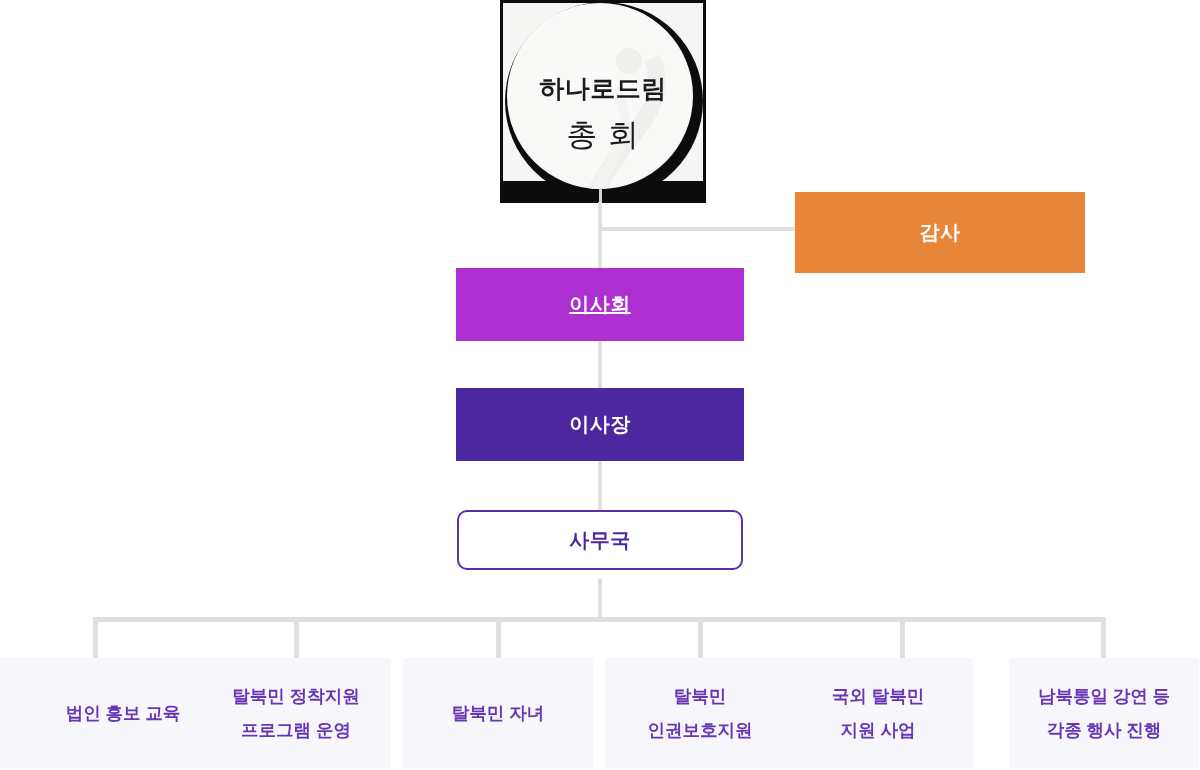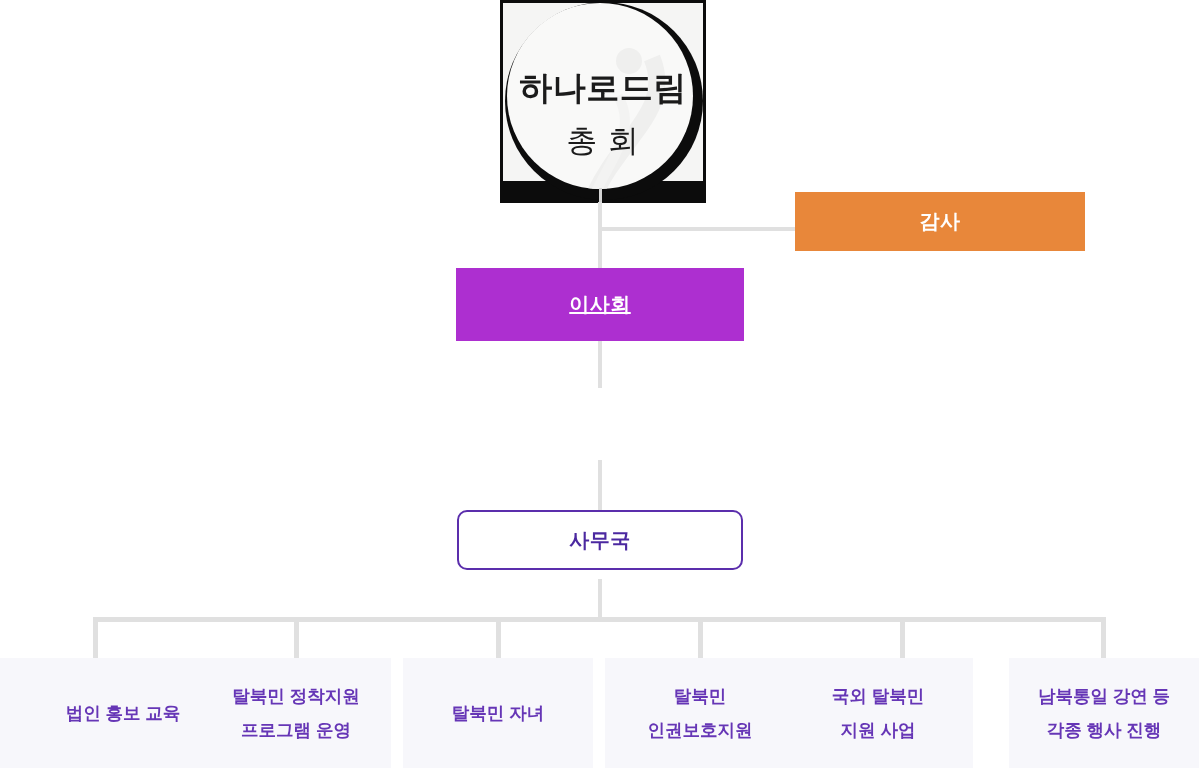--- a/index.html
+++ b/index.html
@@ -14,29 +14,29 @@
   
   .line{position:absolute;background:#e0e0e0;}
 
   
   .assembly-svg{position:absolute;left:500px;top:0;}
   .assembly-text{
     position:absolute;left:500px;top:0;width:206px;height:196px;
     display:flex;flex-direction:column;align-items:center;justify-content:center;
     gap:9px;z-index:3;color:#1b1b1b;text-align:center;
   }
-  .assembly-text .l1{font-size:33px;font-weight:700;letter-spacing:0.5px;margin-top:32px;}
+  .assembly-text .l1{font-size:25px;font-weight:700;letter-spacing:0.5px;margin-top:32px;}
   .assembly-text .l2{font-size:31px;font-weight:400;letter-spacing:1px;}
 
   
   .node{
     position:absolute;display:flex;align-items:center;justify-content:center;
     color:#ffffff;font-size:20px;font-weight:700;letter-spacing:0.5px;z-index:2;
   }
-  .node-audit{left:795px;top:192px;width:290px;height:59px;background:#E8873A;}
+  .node-audit{left:795px;top:192px;width:290px;height:81px;background:#E8873A;}
   .node-board{left:456px;top:268px;width:288px;height:73px;background:#AD2FD0;text-decoration:underline;}
   .node-chairman{left:456px;top:388px;width:288px;height:73px;background:#4B28A0;}
   .node-office{
     left:457px;top:510px;width:286px;height:60px;
     background:#ffffff;border:2px solid #5B2EAC;border-radius:10px;
     color:#4B28A0;box-sizing:border-box;
   }
 
   
   .dept{
@@ -89,20 +89,23 @@
   <div class="line" style="left:698px;top:617px;width:5px;height:41px;"></div>
   <div class="line" style="left:900px;top:617px;width:5px;height:41px;"></div>
   <div class="line" style="left:1101px;top:617px;width:5px;height:41px;"></div>
 
   <div class="node node-audit">
     <span>감사</span>
   </div>
   <div class="node node-board">
     <span>이사회</span>
   </div>
+  <div class="node node-chairman">
+    <span>이사장</span>
+  </div>
   <div class="node node-office">
     <span>사무국</span>
   </div>
 
   <div class="dept dept-1">
     <div>법인 홍보 교육</div>
     <div></div>
   </div>
   <div class="dept dept-2">
     <div>탈북민 정착지원</div>

